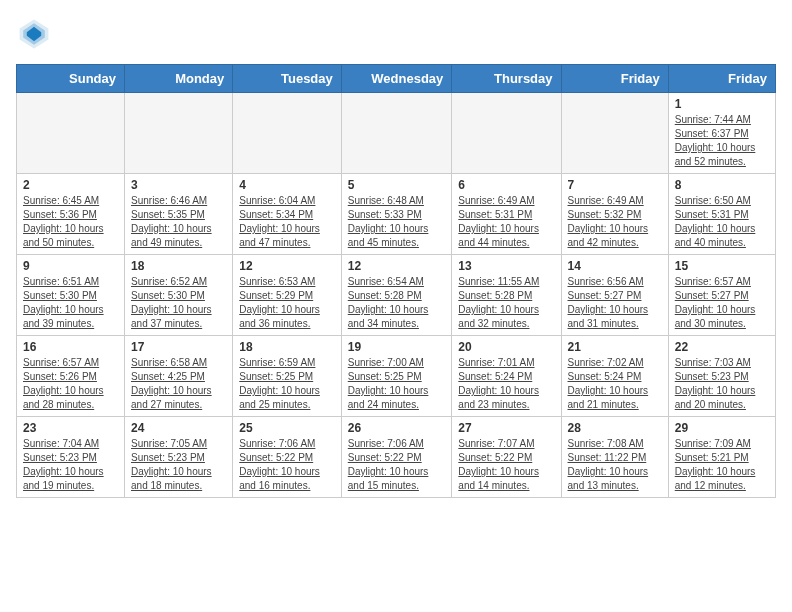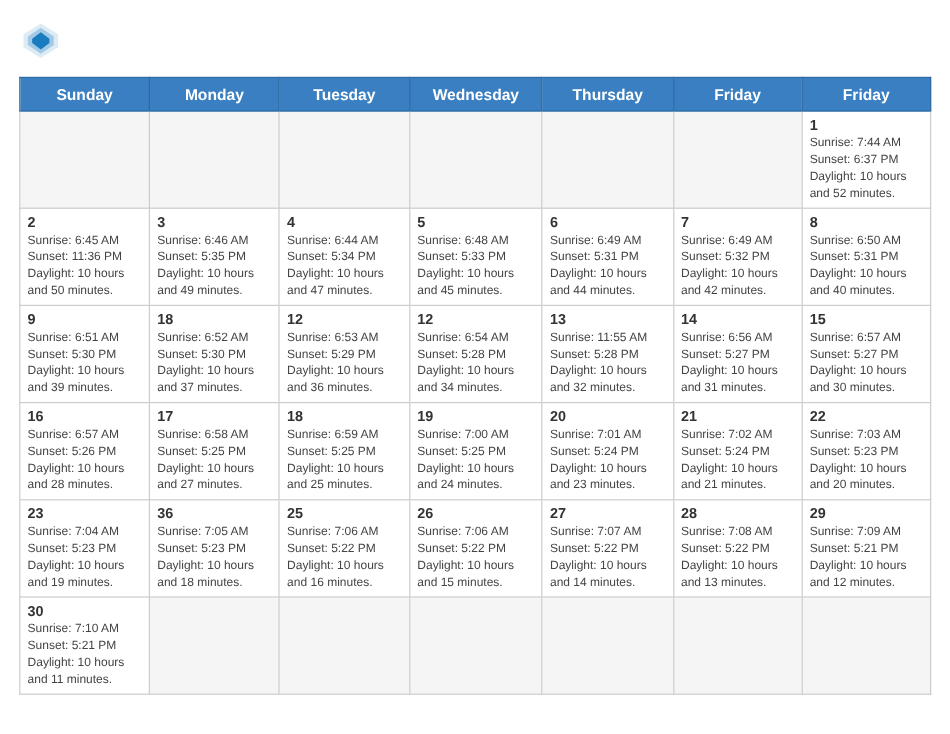--- a/index.html
+++ b/index.html
@@ -46,21 +46,21 @@
       color: #444;
     }
     .calendar-table {
       width: 100%;
       border-collapse: collapse;
       border: 1px solid #ccc;
     }
     .calendar-table th {
       background-color: #3a7fc1;
       color: #fff;
-      text-align: center;
+      text-align: right;
       padding: 6px 8px;
       font-size: 13px;
       font-weight: bold;
       border: 1px solid #2e6aa0;
     }
     .calendar-table td {
       vertical-align: top;
       padding: 4px 6px;
       border: 1px solid #ccc;
       font-size: 10.5px;
@@ -76,20 +76,21 @@
       font-size: 12px;
       font-weight: bold;
       color: #333;
       display: block;
       margin-bottom: 2px;
     }
     .day-info {
       font-size: 10px;
       color: #444;
       line-height: 1.4;
+      text-decoration: underline;
     }
     .last-row td {
       min-height: 60px;
     }
   </style>
 </head>
 <body>
 
 <div class="header-area">
   <div class="logo-area">
@@ -132,32 +133,32 @@
           <span class="day-number">1</span>
           <div class="day-info">Sunrise: 7:44 AM
 Sunset: 6:37 PM
 Daylight: 10 hours and 52 minutes.</div>
         </td>
       </tr>
       <tr>
         <td>
           <span class="day-number">2</span>
           <div class="day-info">Sunrise: 6:45 AM
-Sunset: 11:36 PM
+Sunset: 5:36 PM
 Daylight: 10 hours and 50 minutes.</div>
         </td>
         <td>
           <span class="day-number">3</span>
           <div class="day-info">Sunrise: 6:46 AM
 Sunset: 5:35 PM
 Daylight: 10 hours and 49 minutes.</div>
         </td>
         <td>
           <span class="day-number">4</span>
-          <div class="day-info">Sunrise: 6:44 AM
+          <div class="day-info">Sunrise: 6:04 AM
 Sunset: 5:34 PM
 Daylight: 10 hours and 47 minutes.</div>
         </td>
         <td>
           <span class="day-number">5</span>
           <div class="day-info">Sunrise: 6:48 AM
 Sunset: 5:33 PM
 Daylight: 10 hours and 45 minutes.</div>
         </td>
         <td>
@@ -226,21 +227,21 @@
       <tr>
         <td>
           <span class="day-number">16</span>
           <div class="day-info">Sunrise: 6:57 AM
 Sunset: 5:26 PM
 Daylight: 10 hours and 28 minutes.</div>
         </td>
         <td>
           <span class="day-number">17</span>
           <div class="day-info">Sunrise: 6:58 AM
-Sunset: 5:25 PM
+Sunset: 4:25 PM
 Daylight: 10 hours and 27 minutes.</div>
         </td>
         <td>
           <span class="day-number">18</span>
           <div class="day-info">Sunrise: 6:59 AM
 Sunset: 5:25 PM
 Daylight: 10 hours and 25 minutes.</div>
         </td>
         <td>
           <span class="day-number">19</span>
@@ -268,21 +269,21 @@
         </td>
       </tr>
       <tr>
         <td>
           <span class="day-number">23</span>
           <div class="day-info">Sunrise: 7:04 AM
 Sunset: 5:23 PM
 Daylight: 10 hours and 19 minutes.</div>
         </td>
         <td>
-          <span class="day-number">36</span>
+          <span class="day-number">24</span>
           <div class="day-info">Sunrise: 7:05 AM
 Sunset: 5:23 PM
 Daylight: 10 hours and 18 minutes.</div>
         </td>
         <td>
           <span class="day-number">25</span>
           <div class="day-info">Sunrise: 7:06 AM
 Sunset: 5:22 PM
 Daylight: 10 hours and 16 minutes.</div>
         </td>
@@ -294,38 +295,24 @@
         </td>
         <td>
           <span class="day-number">27</span>
           <div class="day-info">Sunrise: 7:07 AM
 Sunset: 5:22 PM
 Daylight: 10 hours and 14 minutes.</div>
         </td>
         <td>
           <span class="day-number">28</span>
           <div class="day-info">Sunrise: 7:08 AM
-Sunset: 5:22 PM
+Sunset: 11:22 PM
 Daylight: 10 hours and 13 minutes.</div>
         </td>
         <td>
           <span class="day-number">29</span>
           <div class="day-info">Sunrise: 7:09 AM
 Sunset: 5:21 PM
 Daylight: 10 hours and 12 minutes.</div>
         </td>
       </tr>
-      <tr class="last-row">
-        <td>
-          <span class="day-number">30</span>
-          <div class="day-info">Sunrise: 7:10 AM
-Sunset: 5:21 PM
-Daylight: 10 hours and 11 minutes.</div>
-        </td>
-        <td class="empty"></td>
-        <td class="empty"></td>
-        <td class="empty"></td>
-        <td class="empty"></td>
-        <td class="empty"></td>
-        <td class="empty"></td>
-      </tr>
     </tbody>
 </table>
 
 </body></html>

